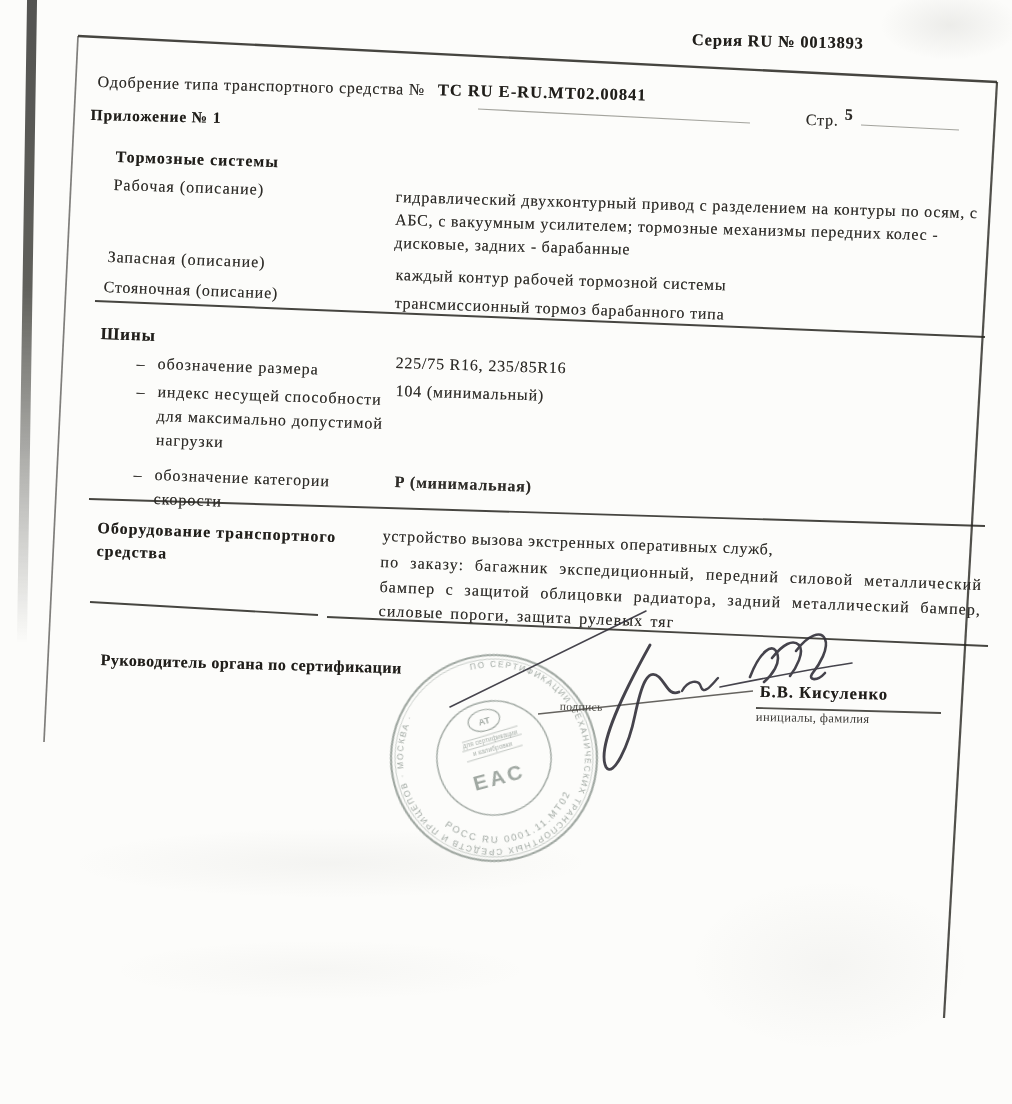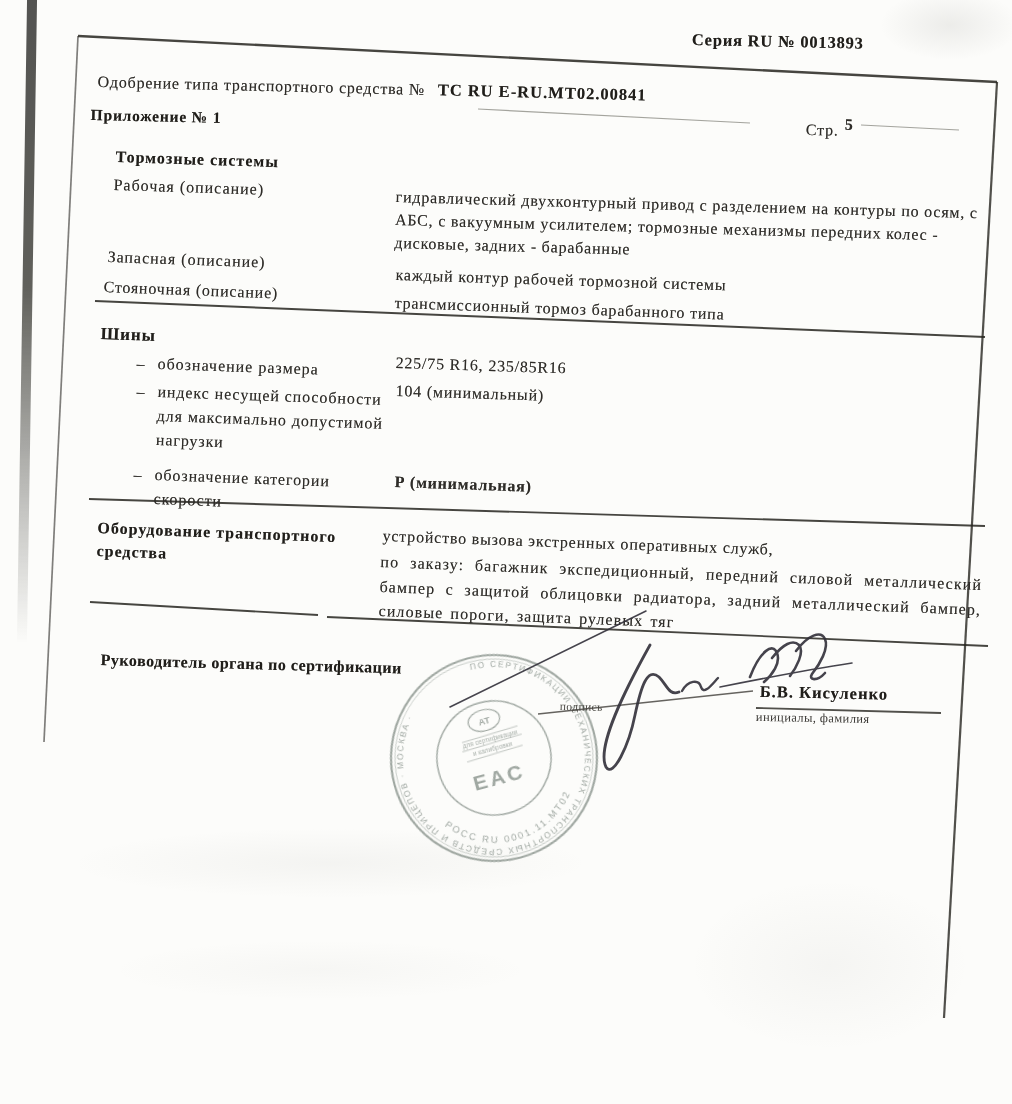--- a/index.html
+++ b/index.html
@@ -64,21 +64,21 @@
 
   <div class="abs txt b layer-text" style="left:692px;top:28px;font-size:16.5px;transform:rotate(1.2deg);">Серия RU № 0013893</div>
 
   <div class="abs txt layer-text" style="left:98px;top:70px;transform:rotate(1.4deg);">
     <span>Одобрение типа транспортного средства №</span>
     <span class="b" style="margin-left:8px;letter-spacing:1px;font-size:16.5px;">TC RU E-RU.MT02.00841</span>
   </div>
 
   <div class="abs txt b layer-text" style="left:91px;top:103px;font-size:15.5px;transform:rotate(1.3deg);">Приложение № 1</div>
 
-  <div class="abs txt layer-text" style="left:806px;top:118px;transform:rotate(1deg);">
+  <div class="abs txt layer-text" style="left:806px;top:108px;transform:rotate(1deg);">
     <span>Стр.</span><span class="pagenum">5</span>
   </div>
 
   <div class="abs txt b layer-text" style="left:116px;top:145px;letter-spacing:1px;transform:rotate(1.8deg);">Тормозные системы</div>
 
   <div class="abs txt layer-text" style="left:114px;top:173px;letter-spacing:1px;transform:rotate(1.8deg);">Рабочая (описание)</div>
   <div class="abs txt wrap layer-text" style="left:396px;top:185px;width:594px;transform:rotate(1.6deg);">гидравлический двухконтурный привод с разделением на контуры по осям, с АБС, с вакуумным усилителем; тормозные механизмы передних колес - дисковые, задних - барабанные</div>
 
   <div class="abs txt layer-text" style="left:108px;top:245px;letter-spacing:1px;transform:rotate(2deg);">Запасная (описание)</div>
   <div class="abs txt layer-text" style="left:396px;top:263px;transform:rotate(1.8deg);">каждый контур рабочей тормозной системы</div>

